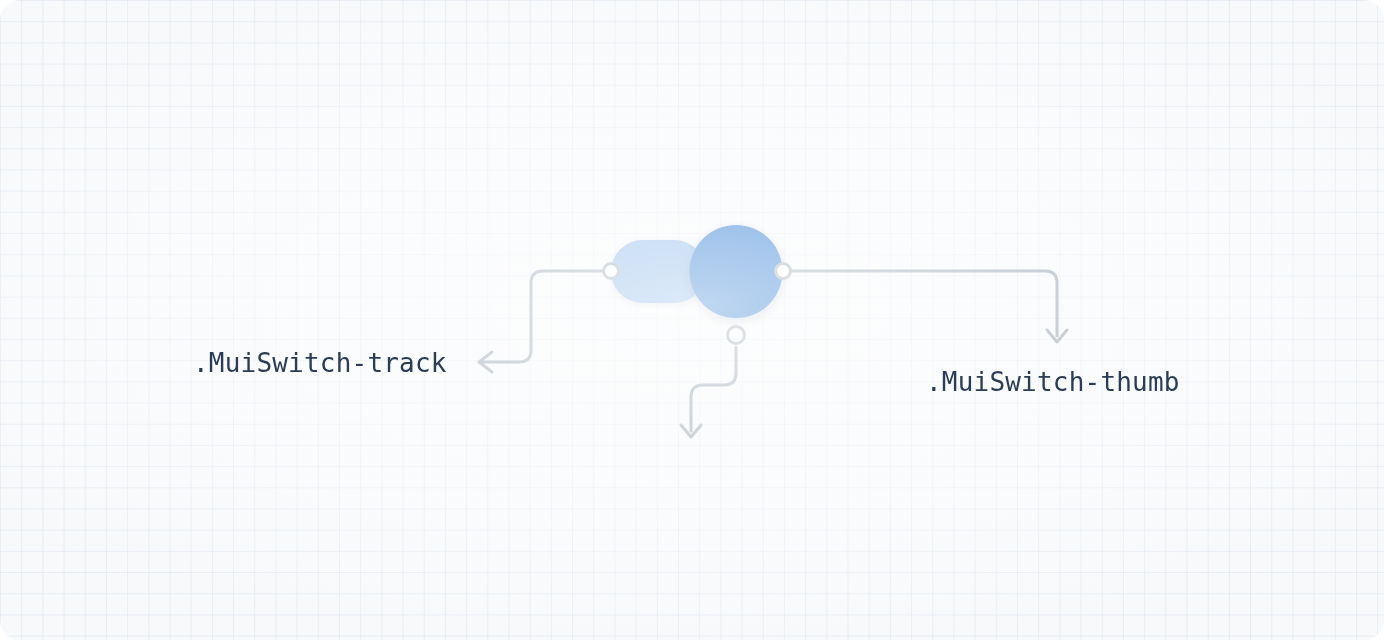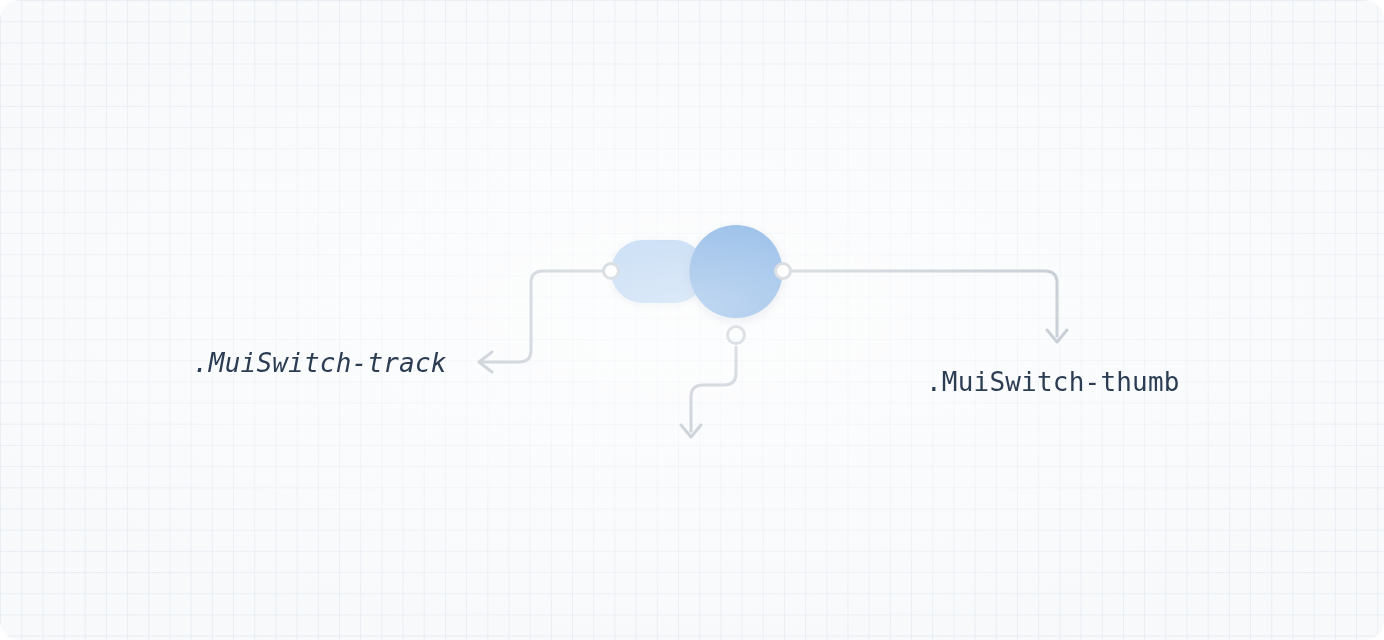--- a/index.html
+++ b/index.html
@@ -52,21 +52,21 @@
 
   .label {
     position: absolute;
     font-family: "DejaVu Sans Mono", monospace;
     font-size: 26px;
     letter-spacing: 0.2px;
     color: #2b3c53;
     white-space: nowrap;
     line-height: 1;
   }
-  #label-track  { left: 193px; top: 350px; font-style: italic; }
+  #label-track  { left: 193px; top: 350px; }
   #label-thumb  { left: 926px; top: 369px; }
   #label-ripple { left: 524px; top: 463px; }
 </style>
 </head>
 <body>
 
 <div id="canvas">
 
   <svg id="diagram" viewBox="0 0 1384 640">
     <defs>

